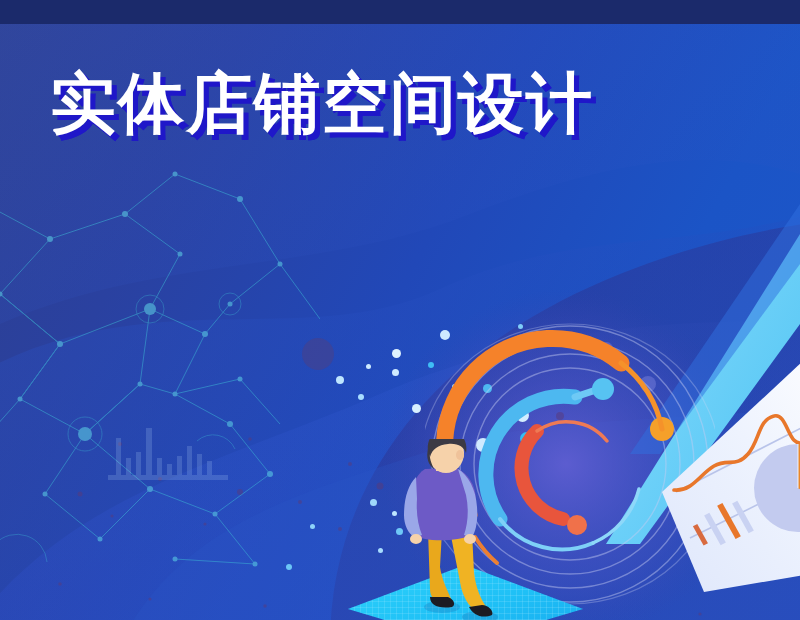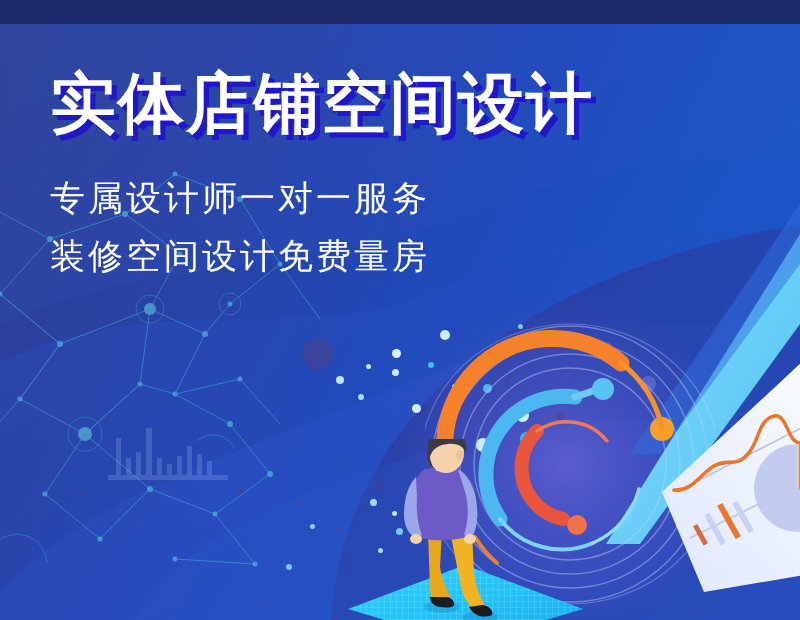--- a/index.html
+++ b/index.html
@@ -362,19 +362,15 @@
                C134,8 128,4 118,5 C108,6 102,10 100,18 Z" fill="#3c3a44"></path>
       <path d="M98,10 C96,18 98,26 104,30 C100,22 99,16 100,10 Z" fill="#3c3a44"></path>
 
       <ellipse cx="130" cy="16" rx="4" ry="5" fill="#efc29a"></ellipse>
     </svg>
   </div>
 
   <div class="copy">
     <h1 class="headline">实体店铺空间设计</h1>
 
-    <div class="sub-wrap">
-      <p class="subline">专属设计师一对一服务</p>
-      <p class="subline">装修空间设计免费量房</p>
-    </div>
   </div>
 
 </div>
 
 </body></html>

